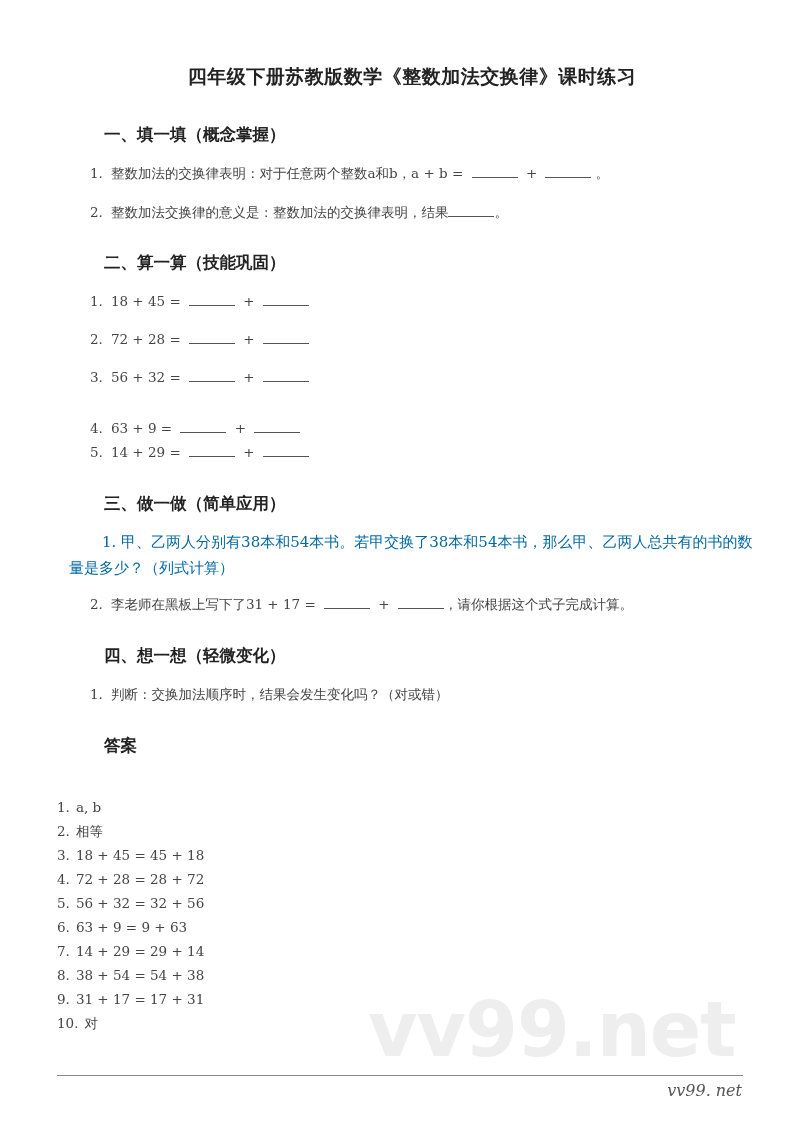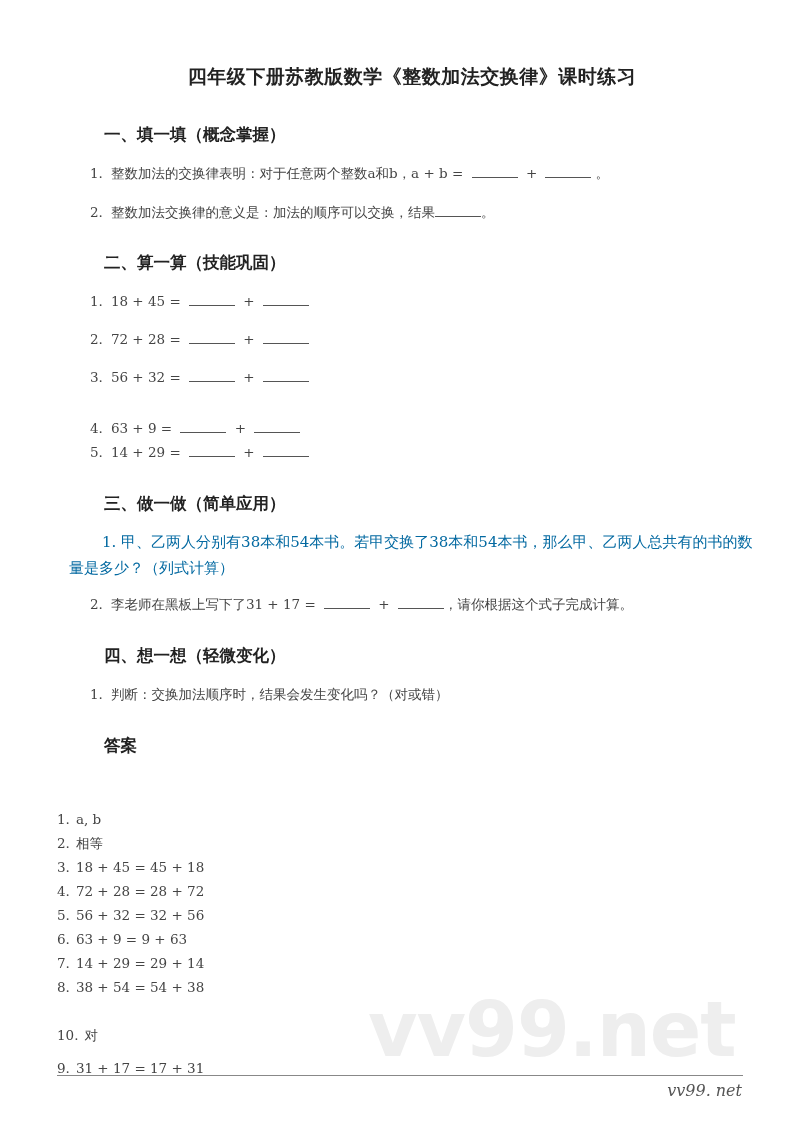--- a/index.html
+++ b/index.html
@@ -29,21 +29,20 @@
       font-size: 15px; color: #0369a1; line-height: 26px;
       text-indent: 33px;
     }
     .blank {
       display: inline-block; width: 46px; border-bottom: 1px solid #555;
       height: 12px; vertical-align: baseline; margin: 0 4px;
     }
     .ans {
       position: absolute; left: 57px; font-size: 13.5px; color: #444;
       white-space: nowrap;
-      margin-top: 12px;
     }
     .ans .num { margin-right: 6px; }
     .watermark {
       position: absolute; left: 368px; top: 985px;
       font-family: "DejaVu Sans", "Liberation Sans", sans-serif;
       font-size: 76px; font-weight: bold; color: #eeeeee; letter-spacing: -1px;
     }
     .rule {
       position: absolute; left: 57px; top: 1075px; width: 686px; height: 0;
       border-top: 1px solid #888;
@@ -59,21 +58,21 @@
 <div class="title">四年级下册苏教版数学《整数加法交换律》课时练习</div>
 
 <div class="h" style="top:124px">一、填一填（概念掌握）</div>
 <div class="line" style="top:165px">
   <span class="num">1.</span><span>整数加法的交换律表明：对于任意两个整数a和b，a + b =</span>
   <span class="blank"></span>
   <span>+</span>
   <span class="blank"></span><span>。</span>
 </div>
 <div class="line" style="top:204px">
-  <span class="num">2.</span><span>整数加法交换律的意义是：加法的顺序可以交换，结果</span><span class="blank" style="margin:0"></span><span>。</span>
+  <span class="num">2.</span><span>整数加法交换律的意义是：整数加法的交换律表明，结果</span><span class="blank" style="margin:0"></span><span>。</span>
 </div>
 
 <div class="h" style="top:252px">二、算一算（技能巩固）</div>
 <div class="line" style="top:293px">
   <span class="num">1.</span><span>18 + 45 =</span>
   <span class="blank"></span>
   <span>+</span>
   <span class="blank"></span>
 </div>
 <div class="line" style="top:331px">
@@ -120,18 +119,18 @@
 
 <div class="h" style="top:735px; font-weight:bold;">答案</div>
 <div class="ans" style="top:799px"><span class="num">1.</span><span>a, b</span></div>
 <div class="ans" style="top:823px"><span class="num">2.</span><span>相等</span></div>
 <div class="ans" style="top:847px"><span class="num">3.</span><span>18 + 45 = 45 + 18</span></div>
 <div class="ans" style="top:871px"><span class="num">4.</span><span>72 + 28 = 28 + 72</span></div>
 <div class="ans" style="top:895px"><span class="num">5.</span><span>56 + 32 = 32 + 56</span></div>
 <div class="ans" style="top:919px"><span class="num">6.</span><span>63 + 9 = 9 + 63</span></div>
 <div class="ans" style="top:943px"><span class="num">7.</span><span>14 + 29 = 29 + 14</span></div>
 <div class="ans" style="top:967px"><span class="num">8.</span><span>38 + 54 = 54 + 38</span></div>
-<div class="ans" style="top:1048px"><span class="num">9.</span><span>31 + 17 = 17 + 31</span></div>
+<div class="ans" style="top:991px"><span class="num">9.</span><span>31 + 17 = 17 + 31</span></div>
 <div class="ans" style="top:1015px"><span class="num">10.</span><span>对</span></div>
 
 <div class="watermark">vv99.net</div>
 <div class="rule"></div>
 <div class="footer">vv99. net</div>
 
 </body></html>

